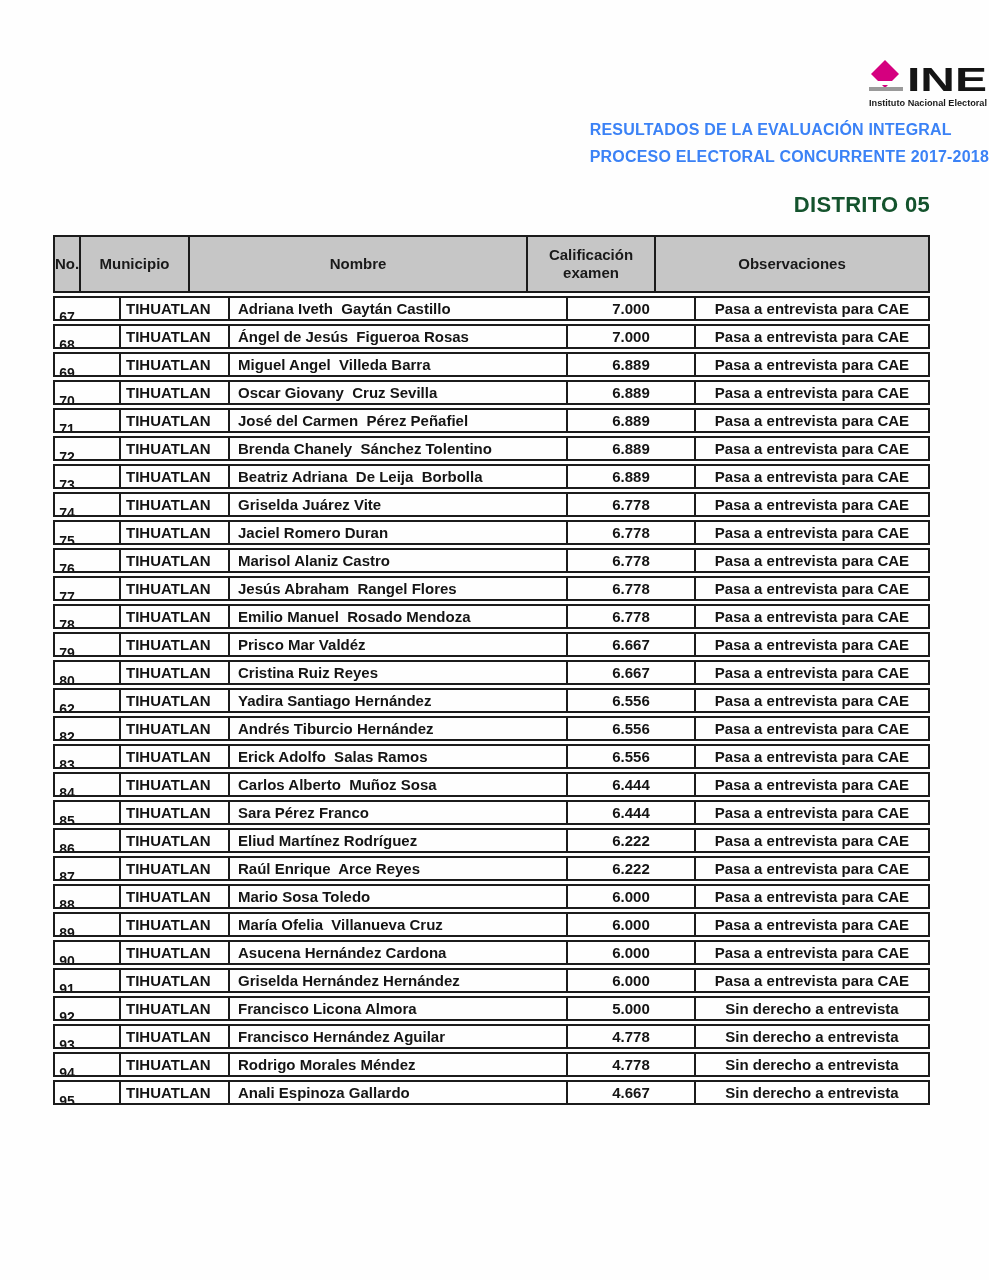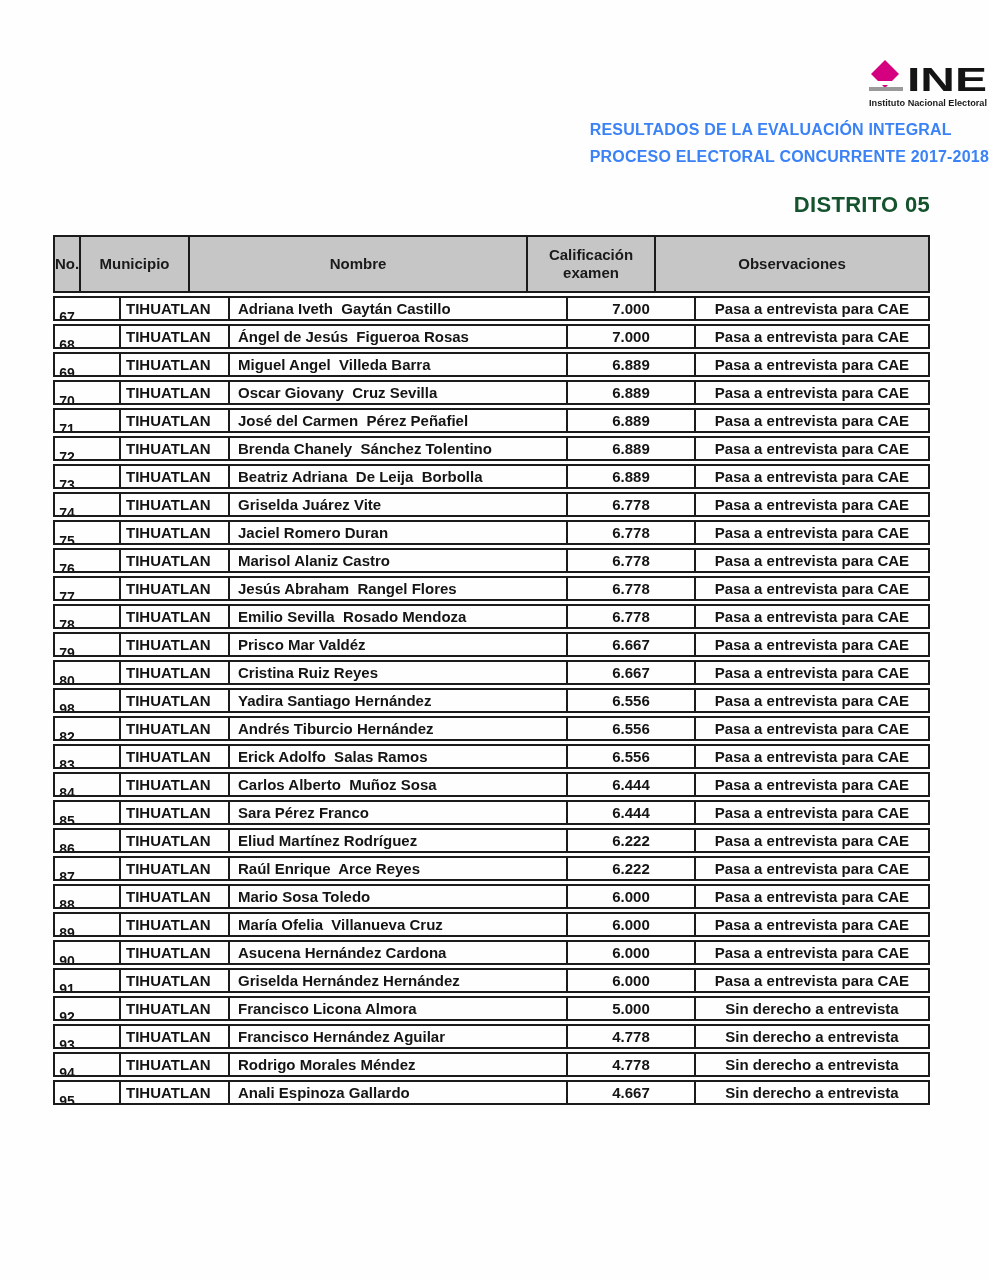--- a/index.html
+++ b/index.html
@@ -228,21 +228,21 @@
     <div class="cell c-no">77</div>
     <div class="cell c-mun">TIHUATLAN</div>
     <div class="cell c-nom">Jesús Abraham  Rangel Flores</div>
     <div class="cell c-cal">6.778</div>
     <div class="cell c-obs">Pasa a entrevista para CAE</div>
   </div>
 
   <div class="t-row body-row">
     <div class="cell c-no">78</div>
     <div class="cell c-mun">TIHUATLAN</div>
-    <div class="cell c-nom">Emilio Sevilla  Rosado Mendoza</div>
+    <div class="cell c-nom">Emilio Manuel  Rosado Mendoza</div>
     <div class="cell c-cal">6.778</div>
     <div class="cell c-obs">Pasa a entrevista para CAE</div>
   </div>
 
   <div class="t-row body-row">
     <div class="cell c-no">79</div>
     <div class="cell c-mun">TIHUATLAN</div>
     <div class="cell c-nom">Prisco Mar Valdéz</div>
     <div class="cell c-cal">6.667</div>
     <div class="cell c-obs">Pasa a entrevista para CAE</div>
@@ -250,21 +250,21 @@
 
   <div class="t-row body-row">
     <div class="cell c-no">80</div>
     <div class="cell c-mun">TIHUATLAN</div>
     <div class="cell c-nom">Cristina Ruiz Reyes</div>
     <div class="cell c-cal">6.667</div>
     <div class="cell c-obs">Pasa a entrevista para CAE</div>
   </div>
 
   <div class="t-row body-row">
-    <div class="cell c-no">98</div>
+    <div class="cell c-no">62</div>
     <div class="cell c-mun">TIHUATLAN</div>
     <div class="cell c-nom">Yadira Santiago Hernández</div>
     <div class="cell c-cal">6.556</div>
     <div class="cell c-obs">Pasa a entrevista para CAE</div>
   </div>
 
   <div class="t-row body-row">
     <div class="cell c-no">82</div>
     <div class="cell c-mun">TIHUATLAN</div>
     <div class="cell c-nom">Andrés Tiburcio Hernández</div>

